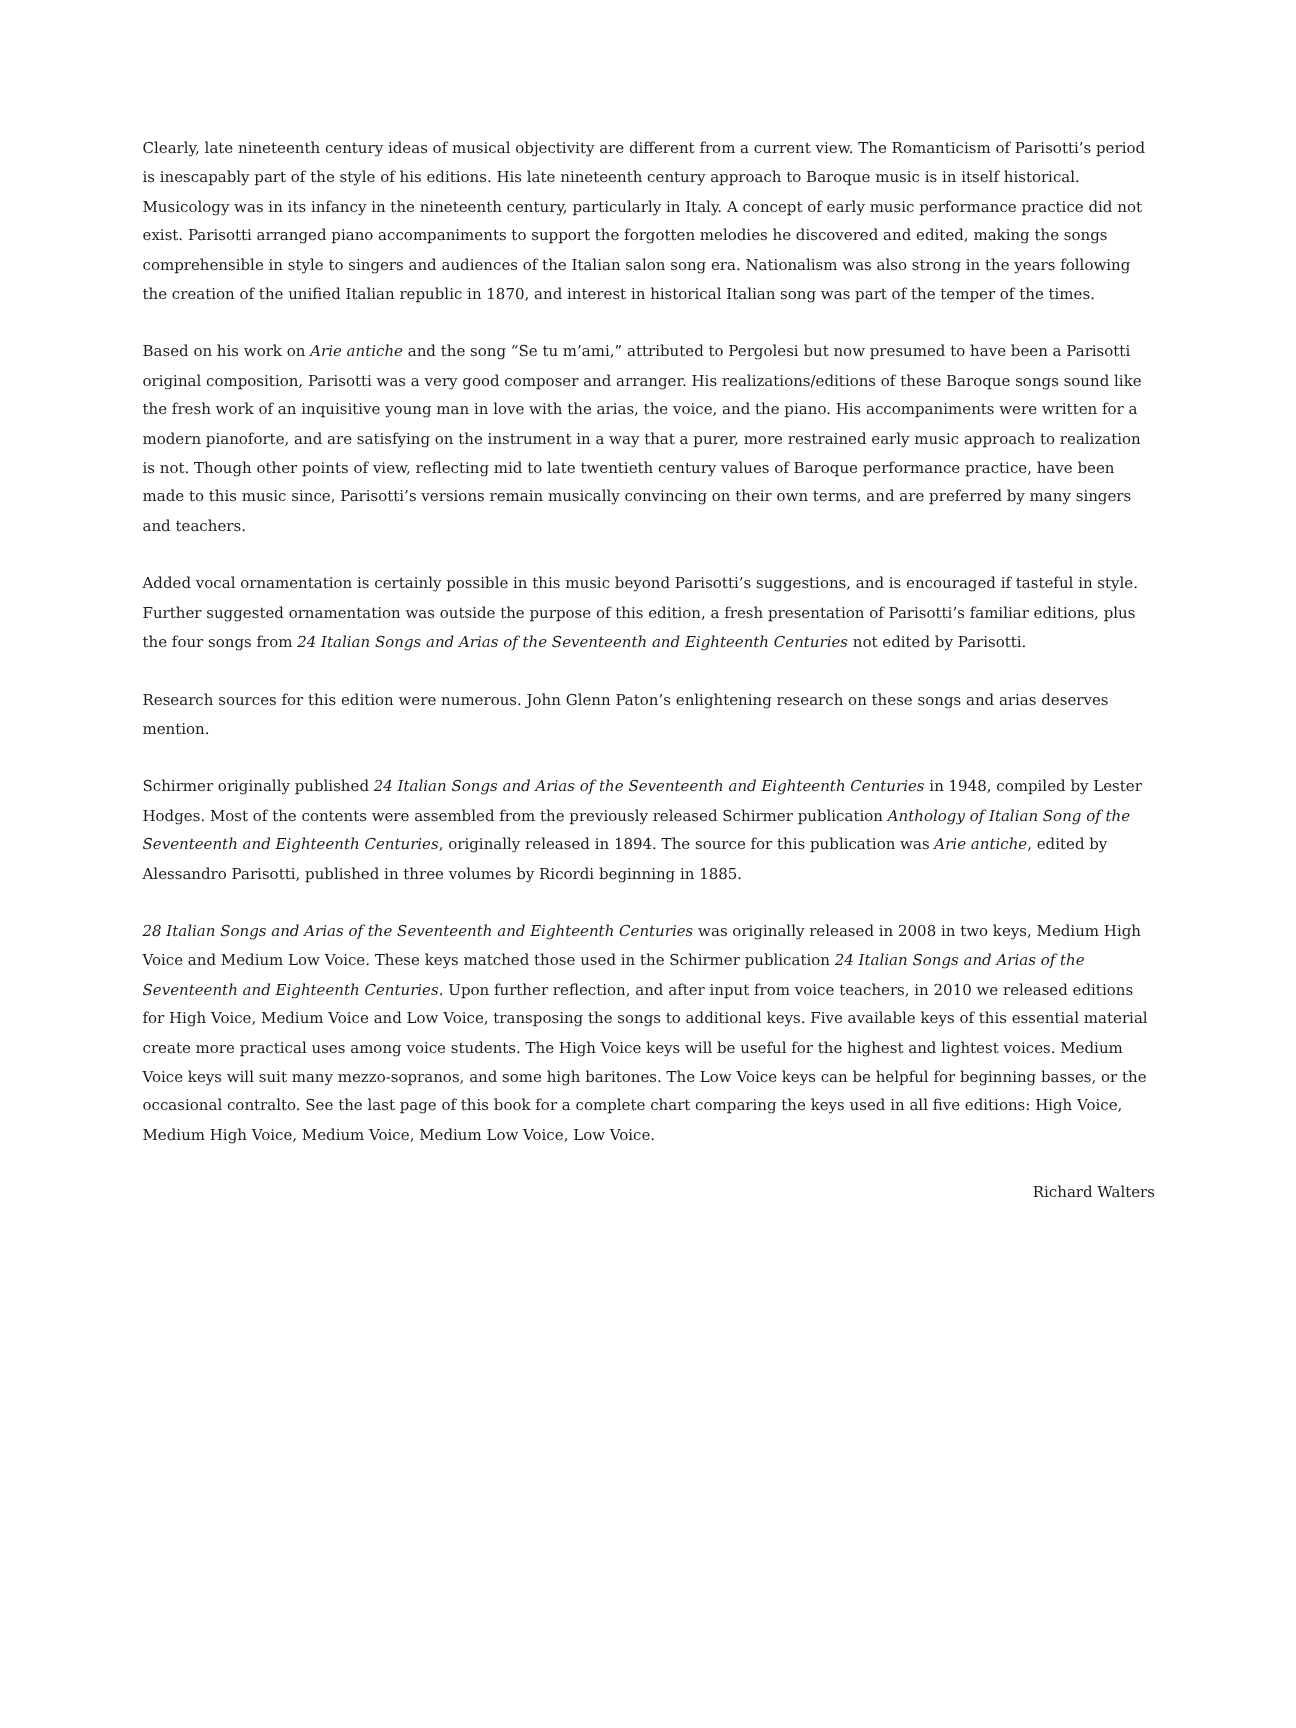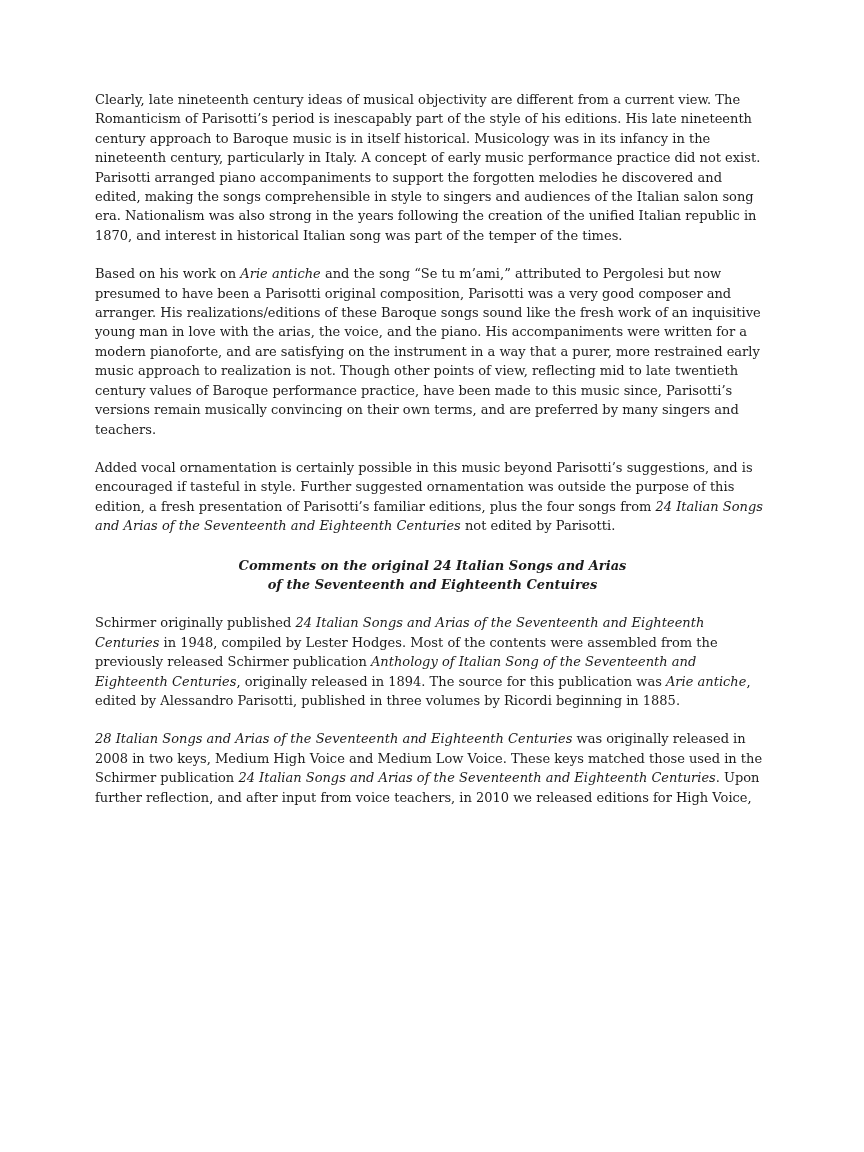--- a/index.html
+++ b/index.html
@@ -9,21 +9,21 @@
   }
   .page {
     position: relative;
     width: 864px;
     height: 808px;
     margin: 0 auto;
     background: #ffffff;
     box-sizing: border-box;
     padding: 90px 94px 0 95px;
     font-family: "DejaVu Serif", "Liberation Serif", serif;
-    font-size: 13px;
+    font-size: 10px;
     line-height: 19.4px;
     color: #1b1b1b;
     overflow: hidden;
   }
   .para {
     margin: 0 0 19px 0;
     text-align: left;
   }
   .para i {
   }
@@ -48,25 +48,22 @@
 <body>
 
 <div class="page">
 
   <p class="para"><span>Clearly, late nineteenth century ideas of musical objectivity are different from a current view. The Romanticism of Parisotti’s period is inescapably part of the style of his editions. His late nineteenth century approach to Baroque music is in itself historical. Musicology was in its infancy in the nineteenth century, particularly in Italy. A concept of early music performance practice did not exist. Parisotti arranged piano accompaniments to support the forgotten melodies he discovered and edited, making the songs comprehensible in style to singers and audiences of the Italian salon song era. Nationalism was also strong in the years following the creation of the unified Italian republic in 1870, and interest in historical Italian song was part of the temper of the times.</span></p>
 
   <p class="para"><span>Based on his work on </span><i>Arie antiche</i><span> and the song “Se tu m’ami,” attributed to Pergolesi but now presumed to have been a Parisotti original composition, Parisotti was a very good composer and arranger. His realizations/editions of these Baroque songs sound like the fresh work of an inquisitive young man in love with the arias, the voice, and the piano. His accompaniments were written for a modern pianoforte, and are satisfying on the instrument in a way that a purer, more restrained early music approach to realization is not. Though other points of view, reflecting mid to late twentieth century values of Baroque performance practice, have been made to this music since, Parisotti’s versions remain musically convincing on their own terms, and are preferred by many singers and teachers.</span></p>
 
   <p class="para"><span>Added vocal ornamentation is certainly possible in this music beyond Parisotti’s suggestions, and is encouraged if tasteful in style. Further suggested ornamentation was outside the purpose of this edition, a fresh presentation of Parisotti’s familiar editions, plus the four songs from </span><i>24 Italian Songs and Arias of the Seventeenth and Eighteenth Centuries</i><span> not edited by Parisotti.</span></p>
 
+  <p class="para"><span>Research sources for this edition were numerous. John Glenn Paton’s enlightening research on these songs and arias deserves mention.</span></p>
 
-  <div class="section-heading">
-    <span class="hline">Comments on the original 24 Italian Songs and Arias</span>
-    <span class="hline">of the Seventeenth and Eighteenth Centuires</span>
-  </div>
 
   <p class="para"><span>Schirmer originally published </span><i>24 Italian Songs and Arias of the Seventeenth and Eighteenth Centuries</i><span> in 1948, compiled by Lester Hodges. Most of the contents were assembled from the previously released Schirmer publication </span><i>Anthology of Italian Song of the Seventeenth and Eighteenth Centuries</i><span>, originally released in 1894. The source for this publication was </span><i>Arie antiche</i><span>, edited by Alessandro Parisotti, published in three volumes by Ricordi beginning in 1885.</span></p>
 
   <p class="para"><i>28 Italian Songs and Arias of the Seventeenth and Eighteenth Centuries</i><span> was originally released in 2008 in two keys, Medium High Voice and Medium Low Voice. These keys matched those used in the Schirmer publication </span><i>24 Italian Songs and Arias of the Seventeenth and Eighteenth Centuries</i><span>. Upon further reflection, and after input from voice teachers, in 2010 we released editions for High Voice, Medium Voice and Low Voice, transposing the songs to additional keys. Five available keys of this essential material create more practical uses among voice students. The High Voice keys will be useful for the highest and lightest voices. Medium Voice keys will suit many mezzo-sopranos, and some high baritones. The Low Voice keys can be helpful for beginning basses, or the occasional contralto. See the last page of this book for a complete chart comparing the keys used in all five editions: High Voice, Medium High Voice, Medium Voice, Medium Low Voice, Low Voice.</span></p>
 
   <div class="signature">
     <span class="sig-line">Richard Walters</span>
 
   </div>
 

